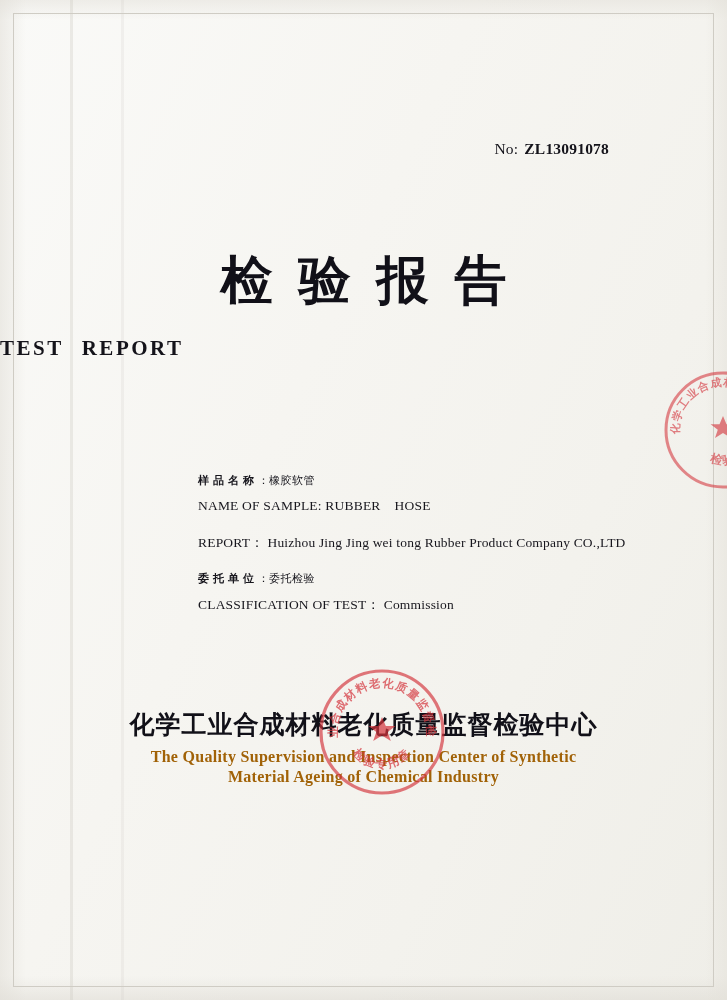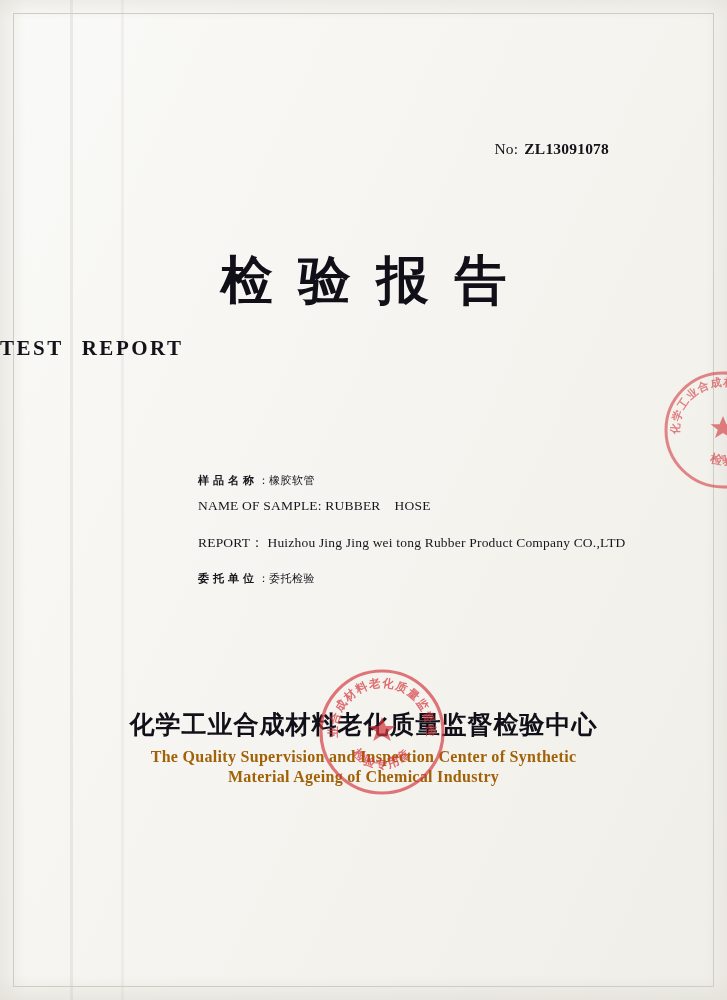--- a/index.html
+++ b/index.html
@@ -198,20 +198,24 @@
     <div class="field">
       <div class="field-en">
         <span>REPORT：</span>
         <span>Huizhou Jing Jing wei tong Rubber Product Company CO.,LTD</span>
       </div>
     </div>
 
     <div class="field">
       <div class="field-cn">
         <span class="key">委托单位</span><span class="sep">：</span><span class="val">委托检验</span>
+      </div>
+      <div class="field-en">
+        <span>CLASSIFICATION OF TEST：</span>
+        <span>Commission</span>
       </div>
     </div>
 
   </div>
 
   <div class="org">
     <div class="org-cn">化学工业合成材料老化质量监督检验中心</div>
     <div class="org-en1">The Quality Supervision and Inspection Center of Synthetic</div>
     <div class="org-en2">Material Ageing of Chemical Industry</div>
   </div>

